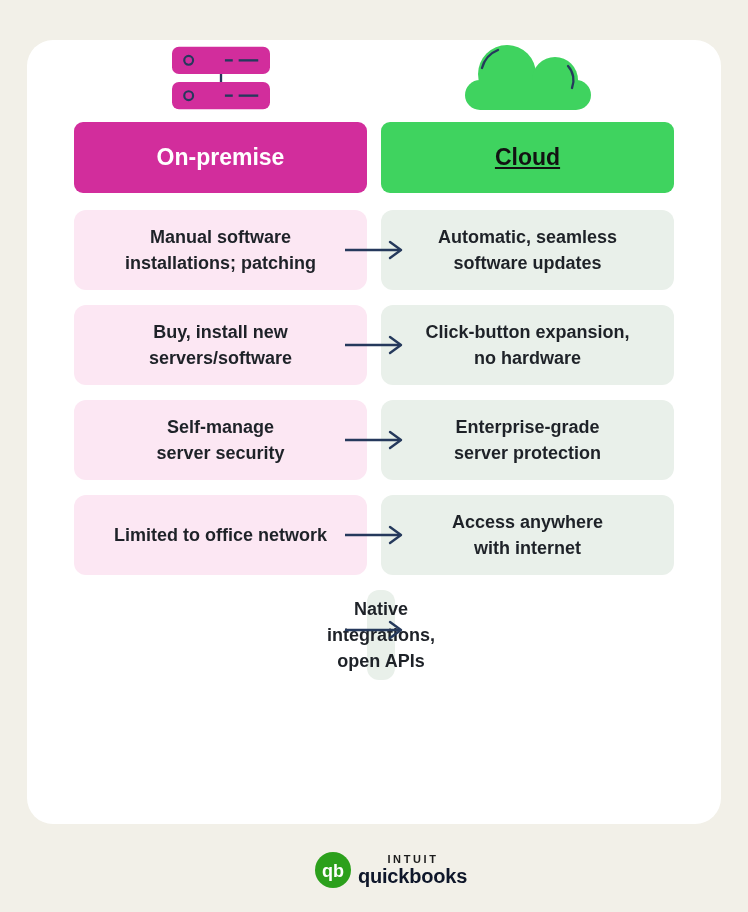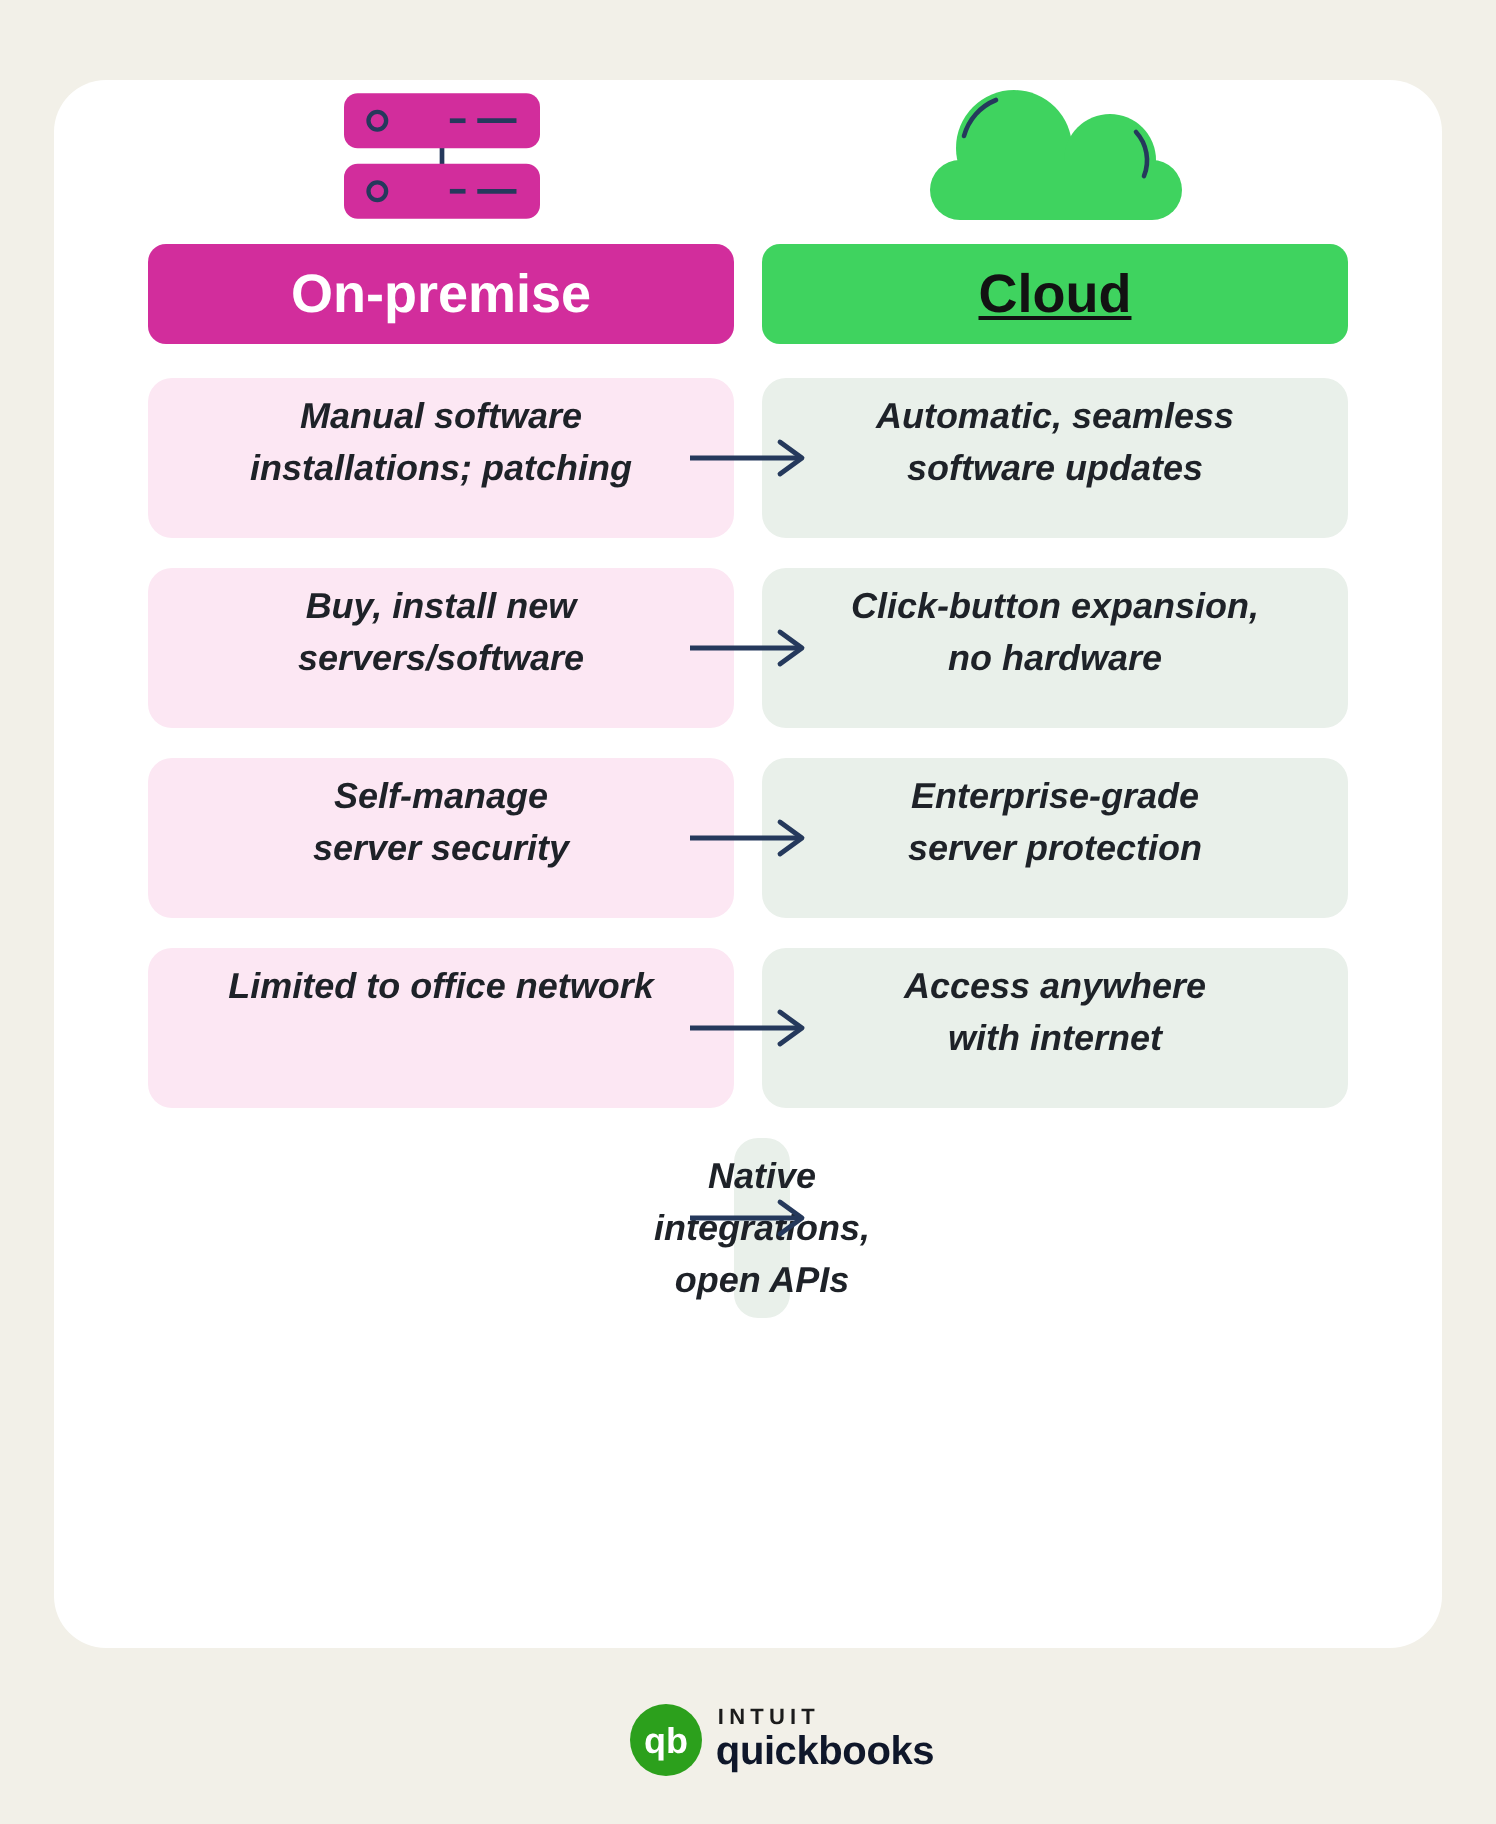--- a/index.html
+++ b/index.html
@@ -23,51 +23,51 @@
   .title{
     padding-top:37px;text-align:center;
     font-size:34px;font-weight:800;color:var(--text);
     letter-spacing:-0.3px;
   }
   .grid3{display:grid;grid-template-columns:1fr 14px 1fr;}
   .icons-row{margin-top:40px;height:70px;align-items:end;}
   .icon-cell{display:flex;justify-content:center;align-items:flex-end;}
   .headers-row{margin-top:12px;}
   .hdr{
-    height:50px;border-radius:9px;
+    height:71px;border-radius:9px;
     display:flex;align-items:center;justify-content:center;
-    font-size:27px;font-weight:bold;
+    font-size:23px;font-weight:bold;
   }
   .hdr-left{background:var(--magenta);color:#fff;}
   .hdr-right{background:var(--green);color:#121212;text-decoration:underline;}
   .rows{margin-top:17px;}
   .row{position:relative;height:80px;margin-bottom:15px;}
   .box{
     border-radius:12px;height:100%;
-    display:flex;align-items:flex-start;justify-content:center;
-    text-align:center;padding:6px 14px;font-style:italic;
+    display:flex;align-items:center;justify-content:center;
+    text-align:center;padding:6px 14px;
   }
   .box-left{background:var(--magenta_light);}
   .box-right{background:var(--green_light);border-radius:12px;}
   .box-text{
     font-size:18px;font-weight:bold;color:var(--text);
     line-height:1.45;white-space:pre-line;
   }
   .arrow{
     position:absolute;left:50%;top:50%;
     transform:translate(-50%,-50%);
   }
   .footer{
     margin-top:28px;
     display:flex;justify-content:center;align-items:center;gap:7px;padding-left:34px;
   }
   .brand{display:flex;flex-direction:column;}
   .brand-top{
     font-size:11px;font-weight:bold;letter-spacing:2.6px;
-    color:#1c1c1c;line-height:1.1;margin-left:1px;
+    color:#1c1c1c;line-height:1.1;margin-left:1px;text-align:center;
   }
   .brand-bottom{
     font-size:20px;font-weight:bold;color:#0f172a;
     letter-spacing:-0.2px;line-height:1.05;
   }
 </style>
 </head>
 <body>
 
 <div class="card">

